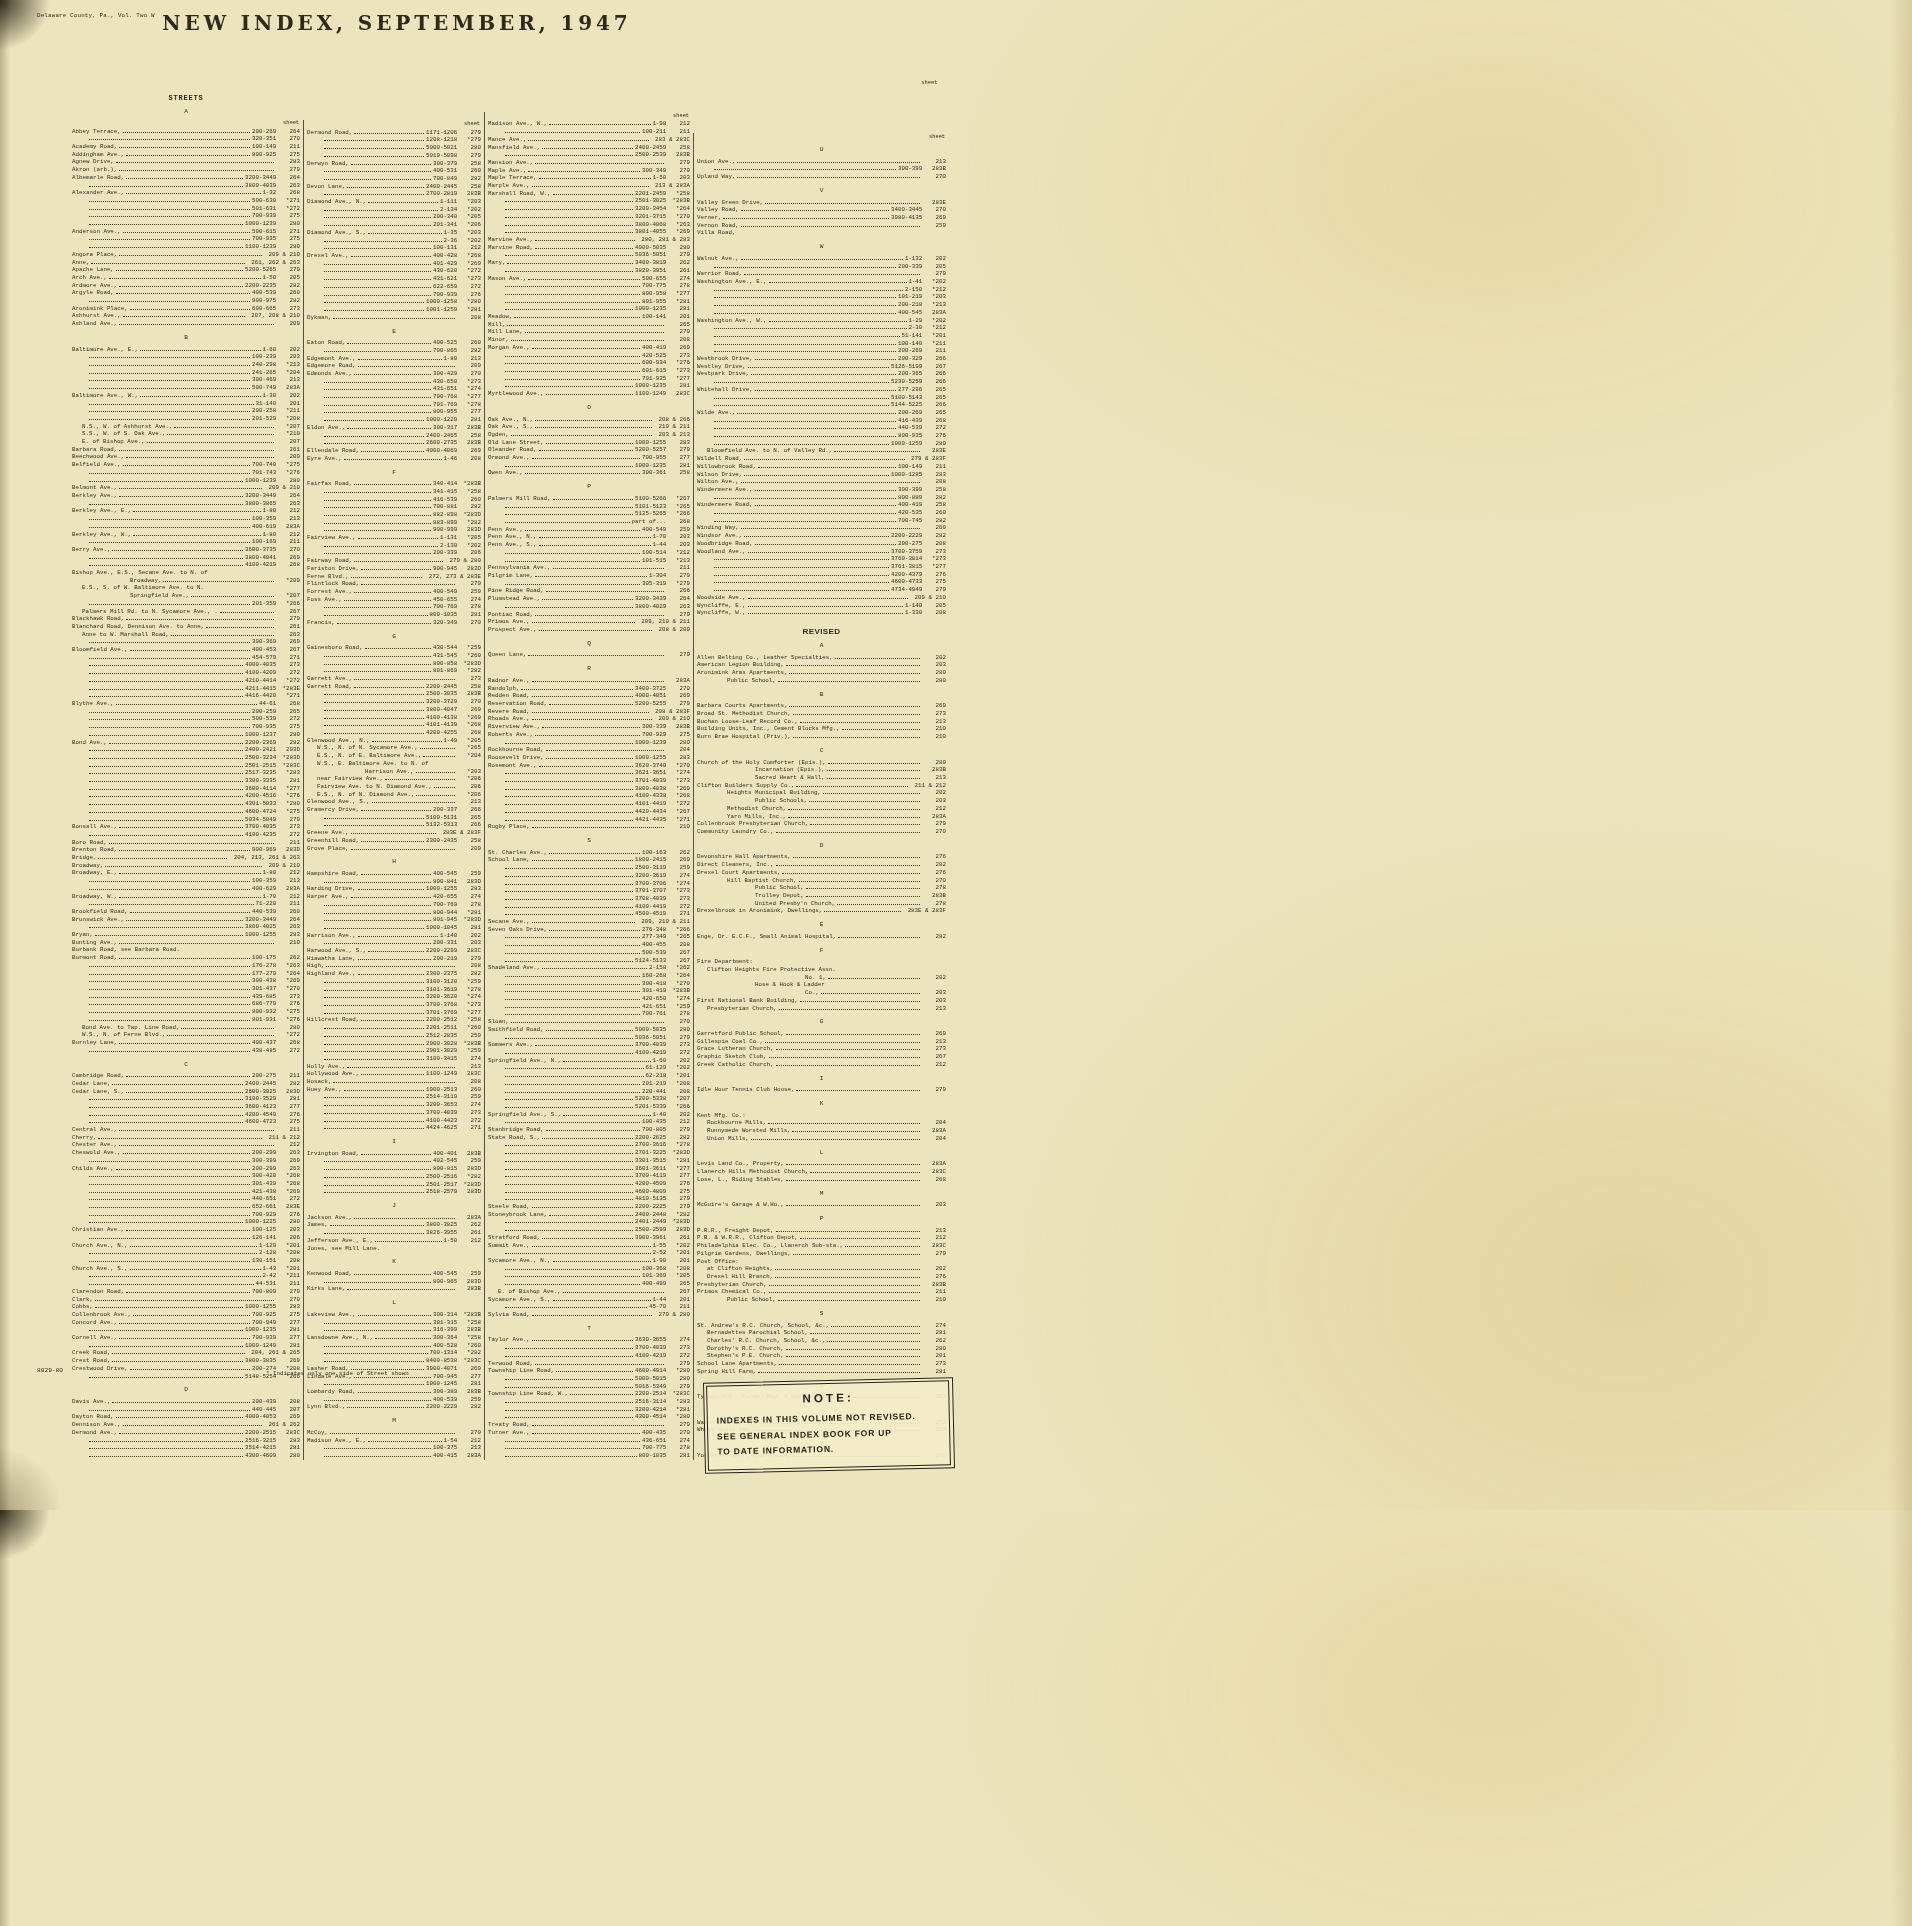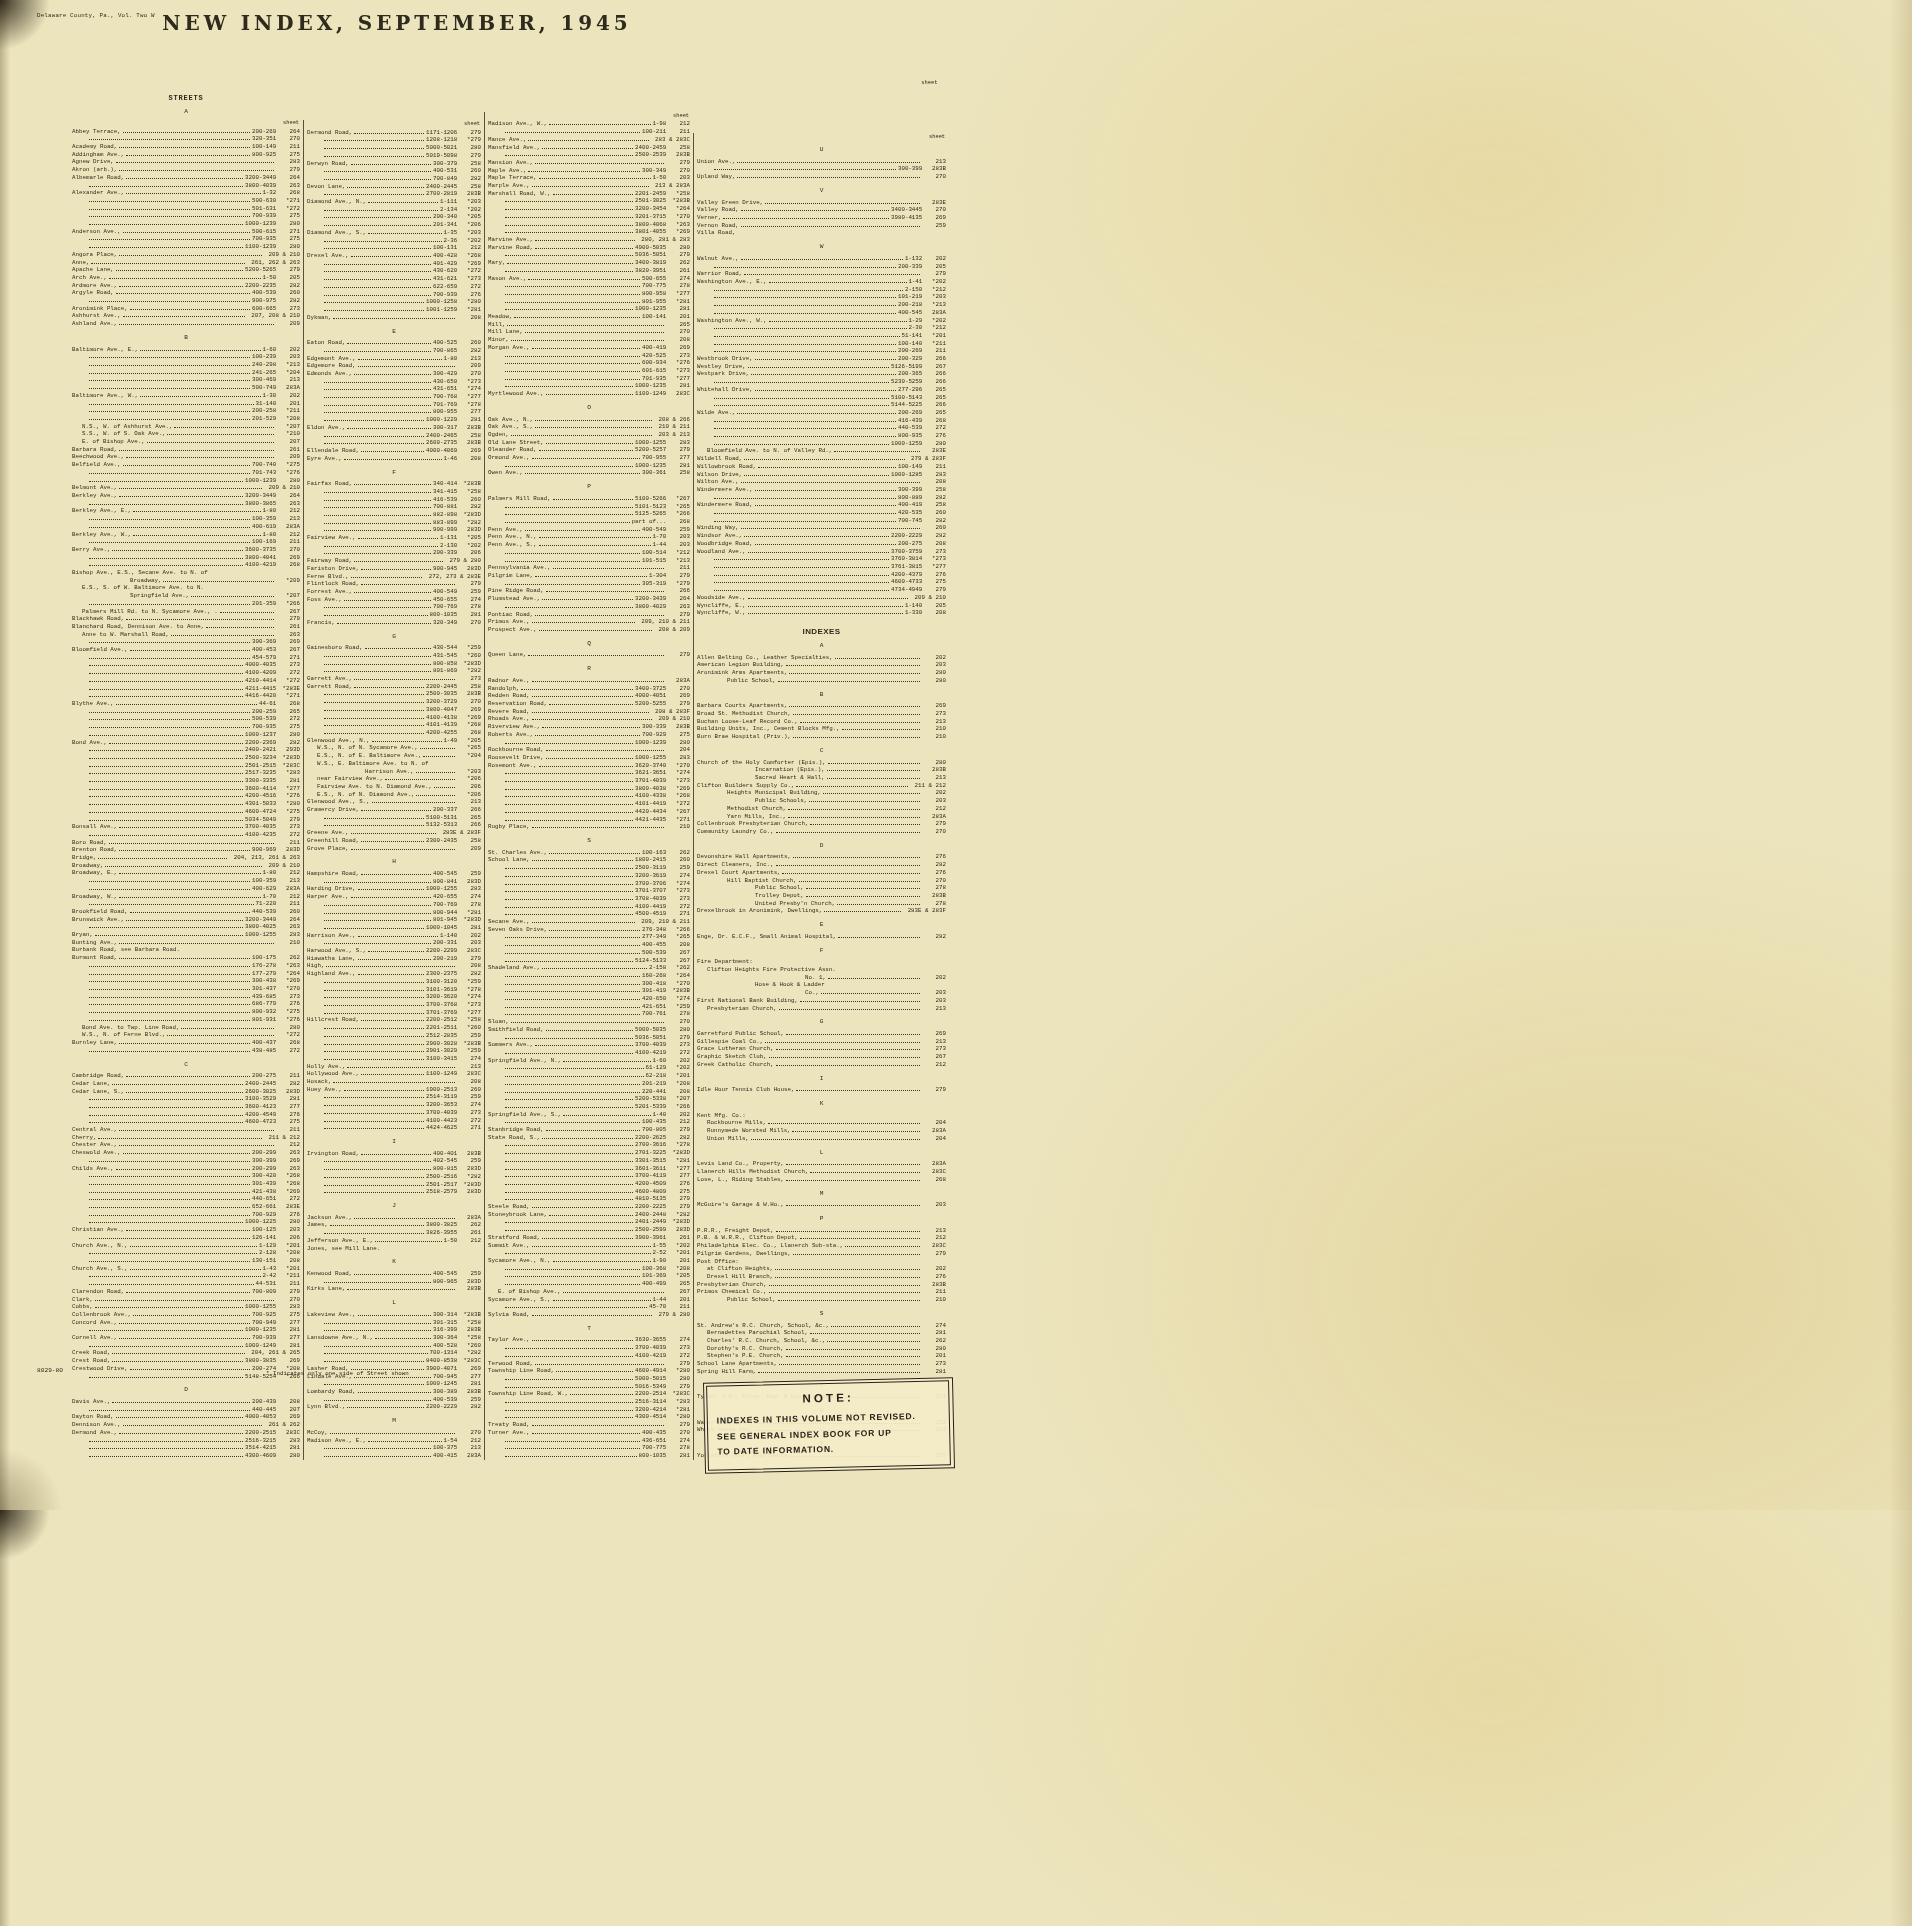--- a/index.html
+++ b/index.html
@@ -48,21 +48,21 @@
     background:rgba(244,236,200,.92);transform:rotate(-1.3deg);padding:2.3px;}
   .note-inner{border:0.8px solid #26221a;padding:7px 8.5px 9.2px;
     font-family:"Liberation Sans","DejaVu Sans",sans-serif;font-weight:bold;color:#26221a;}
   .note-title{text-align:center;font-size:11.6px;letter-spacing:3.1px;margin-bottom:7px;}
   .note-line{font-size:8.5px;letter-spacing:0.8px;line-height:15.4px;}
 </style>
 </head>
 <body>
 
 <div class="corner-note">Delaware County, Pa., Vol. Two W</div>
-<div class="page-title">NEW INDEX, SEPTEMBER, 1945</div>
+<div class="page-title">NEW INDEX, SEPTEMBER, 1947</div>
 <div class="sheet-top">sheet</div>
 
 <div class="cols">
   <div class="col col1">
       <div class="col-title">STREETS</div>
       <div class="letter">A</div>
       <div class="sheet-lab">sheet</div>
       <div class="row">
         <div class="nm">Abbey Terrace,</div>
         <div class="dots"></div>
@@ -3284,21 +3284,21 @@
         <div class="dots"></div>
         <div class="rg">1-140</div>
         <div class="sh">205</div>
       </div>
       <div class="row">
         <div class="nm">Wyncliffe, W.,</div>
         <div class="dots"></div>
         <div class="rg">1-330</div>
         <div class="sh">208</div>
       </div>
-      <div class="col-title big">INDEXES</div>
+      <div class="col-title big">REVISED</div>
       <div class="letter">A</div>
       <div class="row">
         <div class="nm">Allen Belting Co., Leather Specialties,</div>
         <div class="dots"></div>
         <div class="rg"></div>
         <div class="sh">202</div>
       </div>
       <div class="row">
         <div class="nm">American Legion Building,</div>
         <div class="dots"></div>

